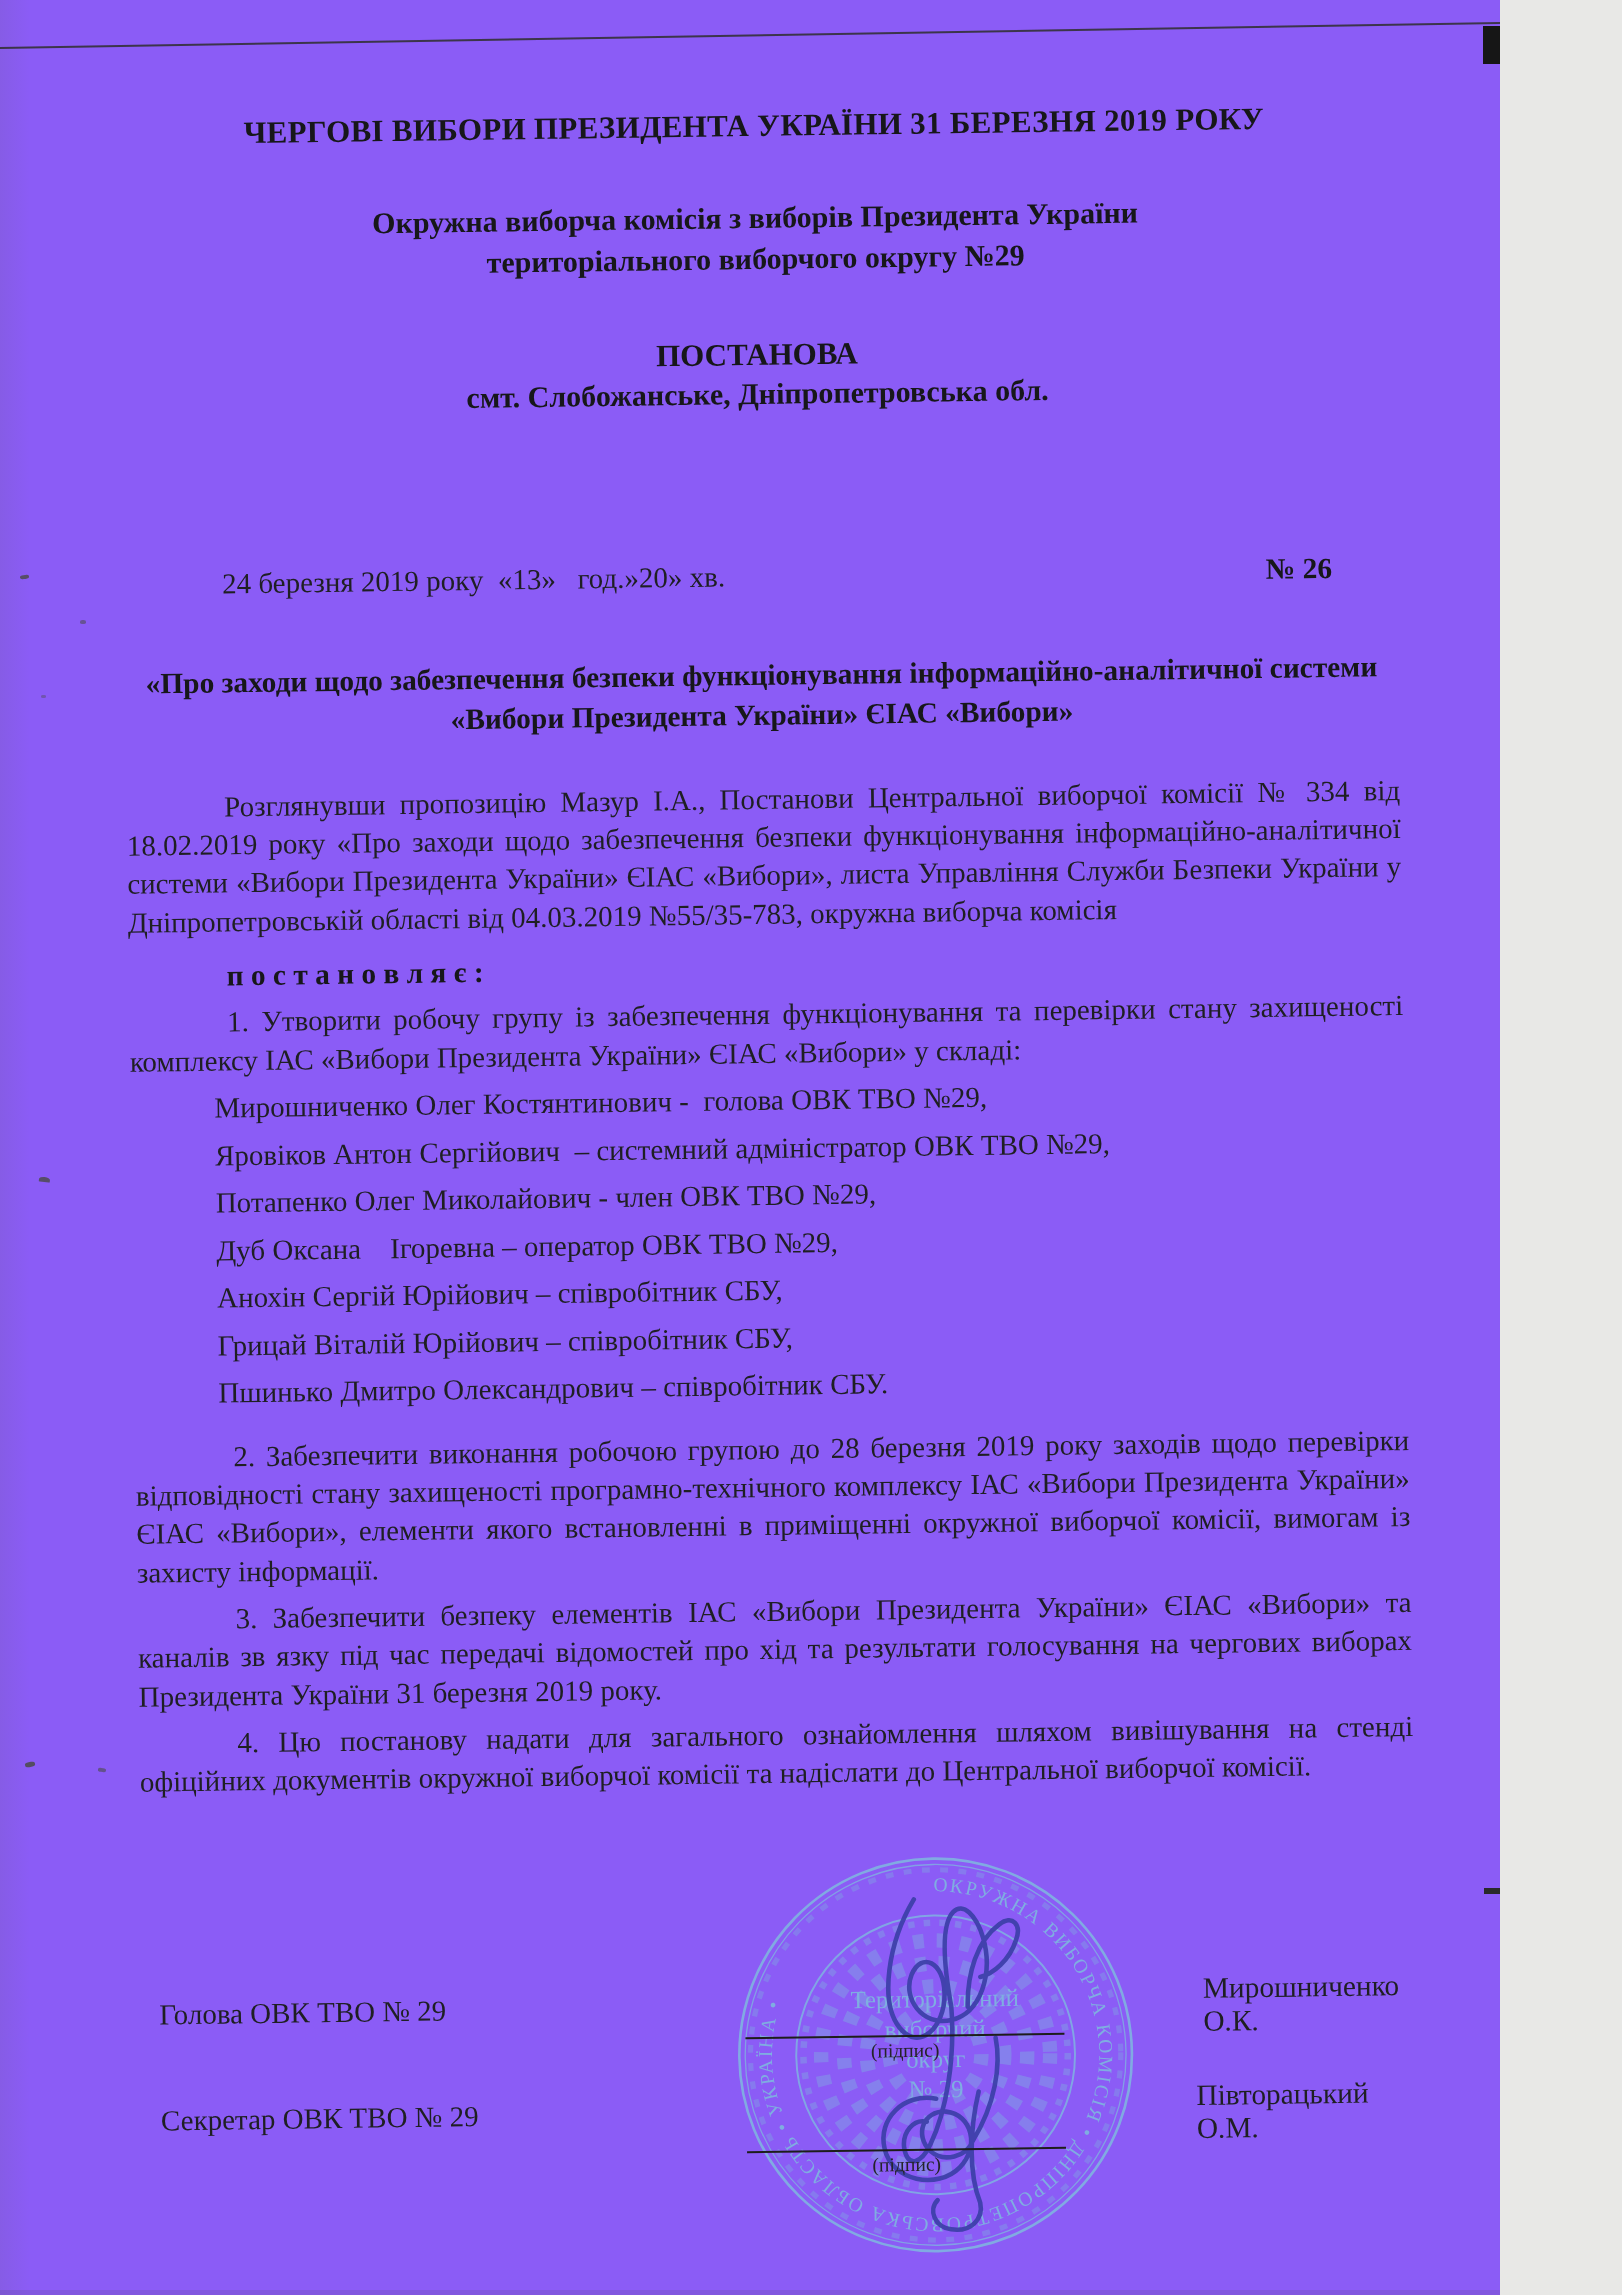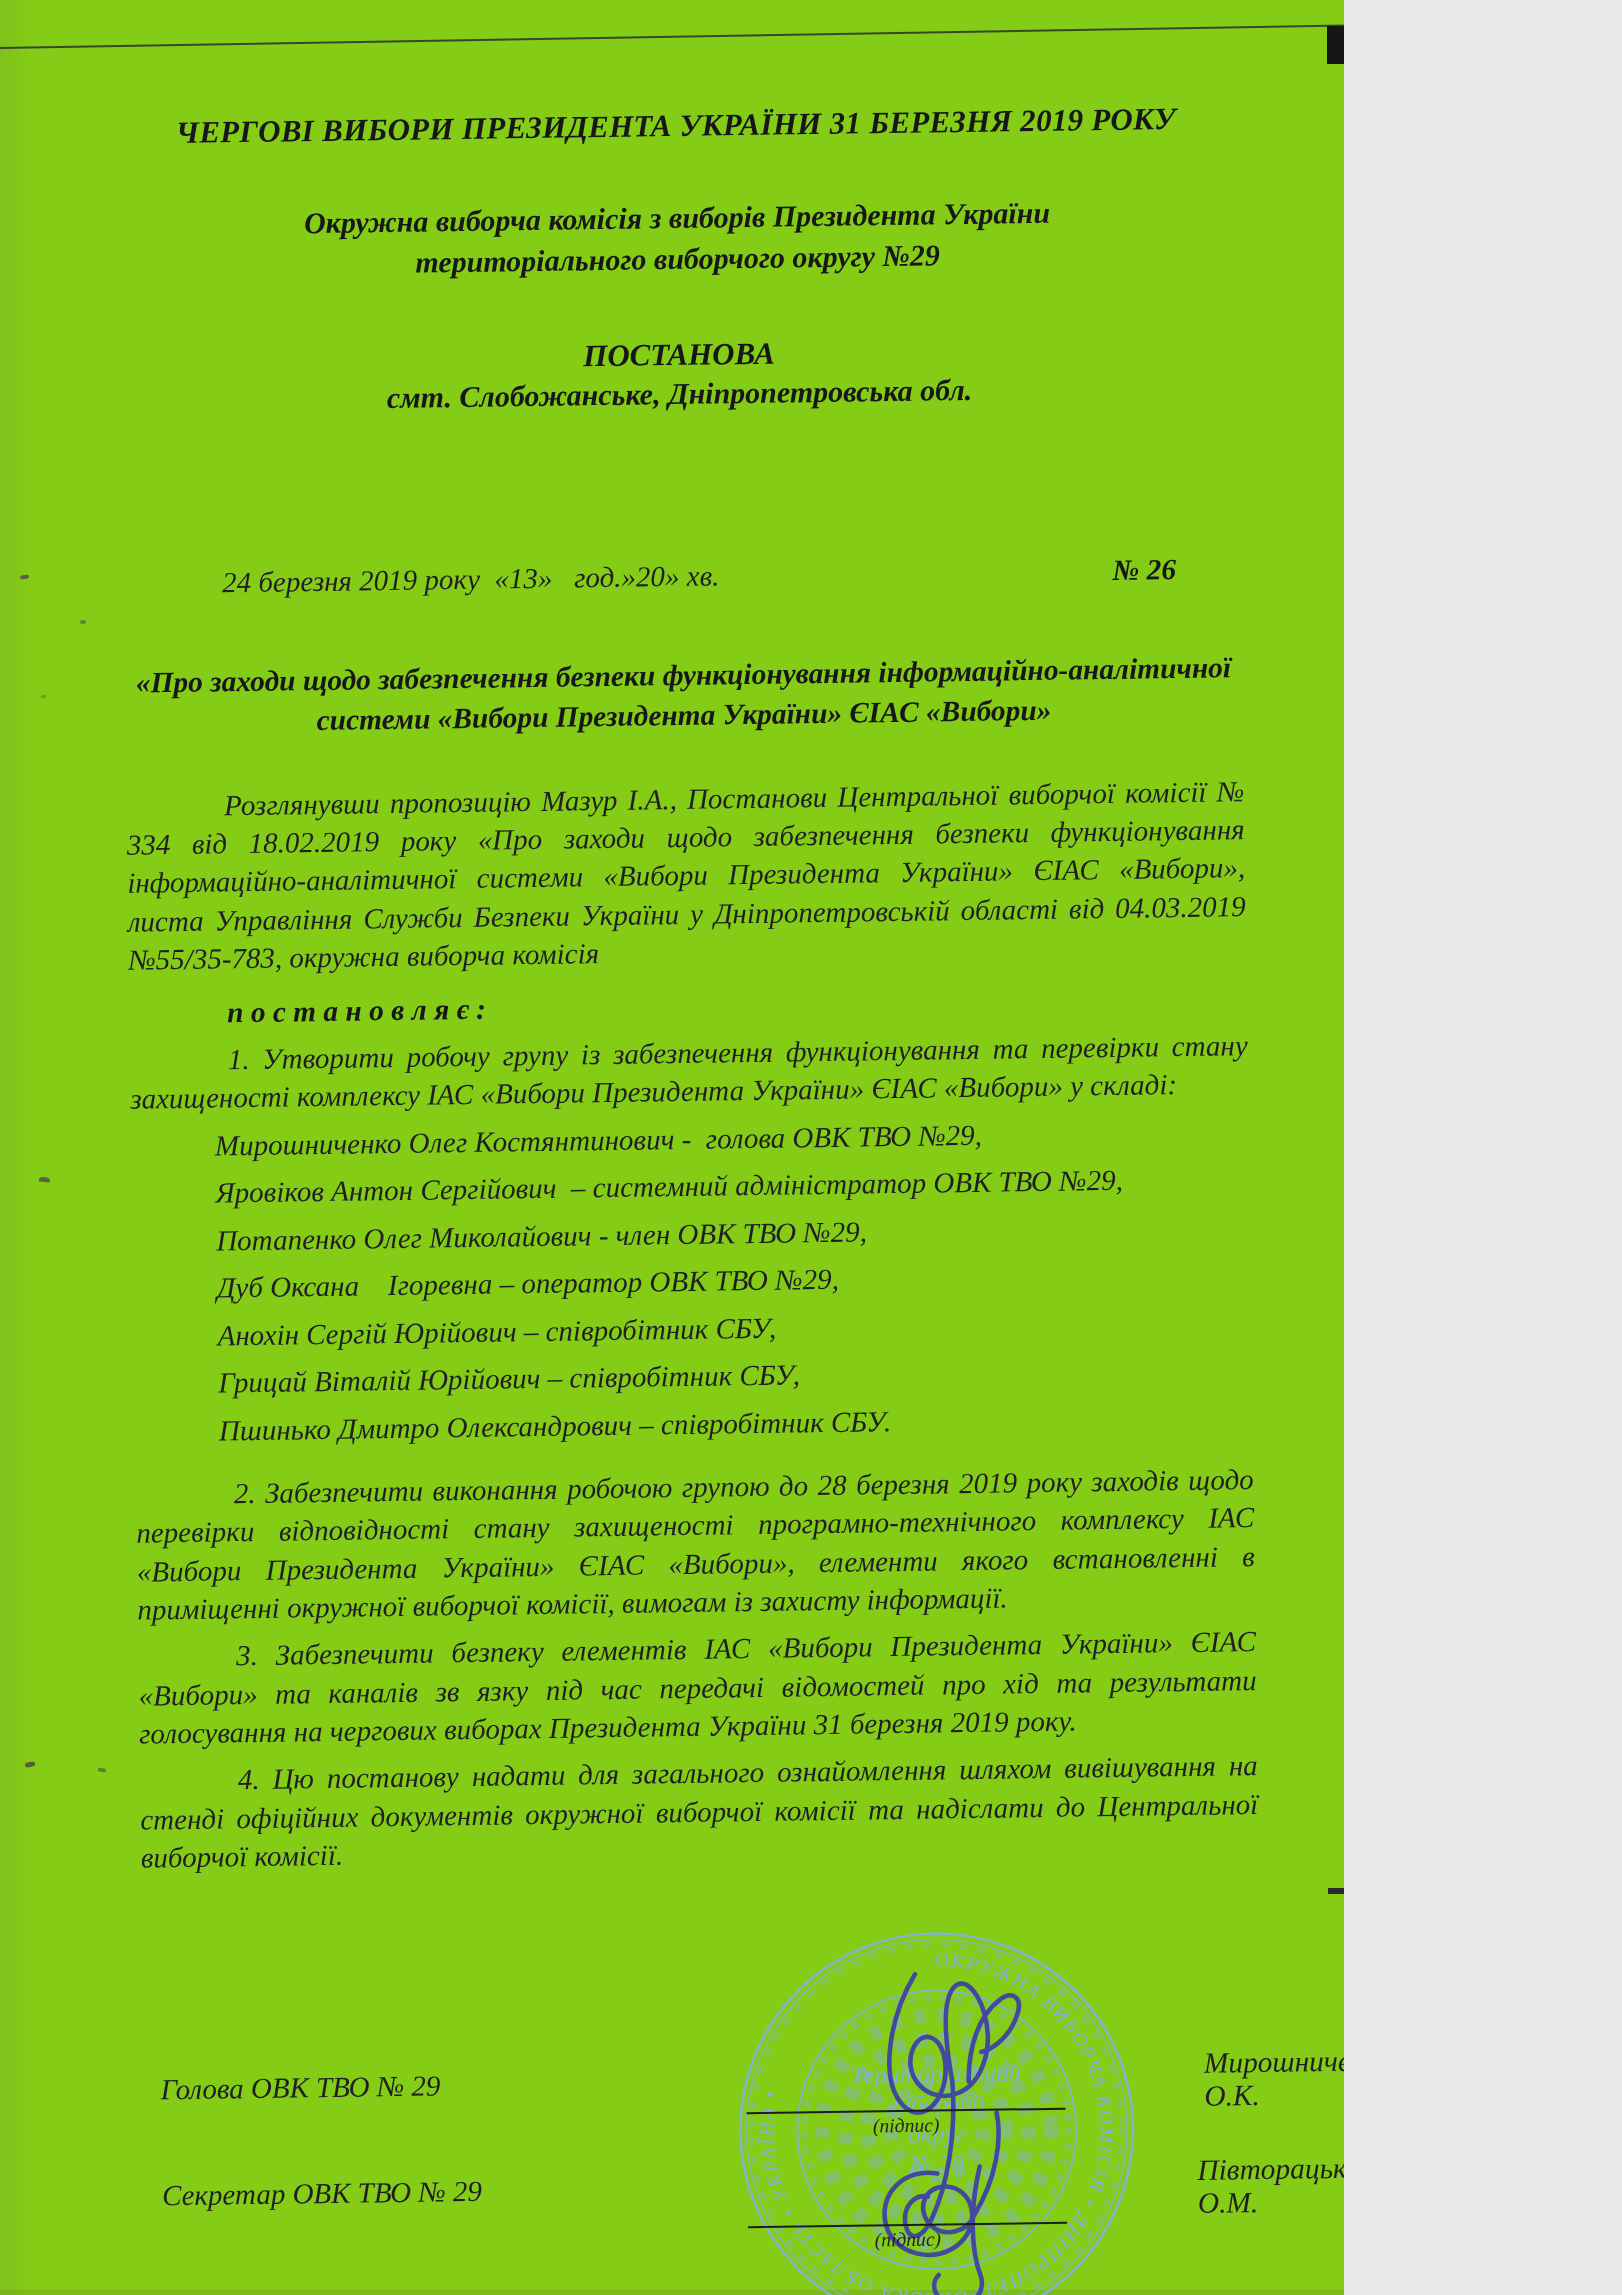--- a/index.html
+++ b/index.html
@@ -1,23 +1,22 @@
 <!DOCTYPE html>
 <html style="font-size:10.5px"><head>
 <meta charset="utf-8">
 <style>
   html,body{margin:0;padding:0;background:#e8e8e6;}
   .page{
     position:relative;
-    width:1344px;height:2295px;
-    background:#84cc16;
+    width:1500px;height:2295px;
+    background:#8b5cf6;
     overflow:hidden;
     font-family:"Liberation Serif","DejaVu Serif",serif;
     color:#1f1f23;
-    font-style:italic;
   }
   
   .edge-shade-left{position:absolute;left:0;top:0;width:30px;height:100%;
     background:linear-gradient(to right, rgba(90,90,88,.10), rgba(0,0,0,0));}
   .edge-shade-bottom{position:absolute;left:0;bottom:0;width:100%;height:5.2px;background:rgba(60,60,58,.12);}
   .top-line{position:absolute;left:-6.5px;top:47px;width:1649px;border-top:2.6px solid #2e2e2c;
     transform:rotate(-0.95deg);transform-origin:left center;opacity:.85;}
   .corner-mark{position:absolute;right:0;top:26px;width:17px;height:38px;background:#161616;}
   .right-dash{position:absolute;right:0;top:1888px;width:15.7px;height:5.9px;background:#2a2a2a;}
   .speck{position:absolute;background:#4a4a46;border-radius:40%;}

